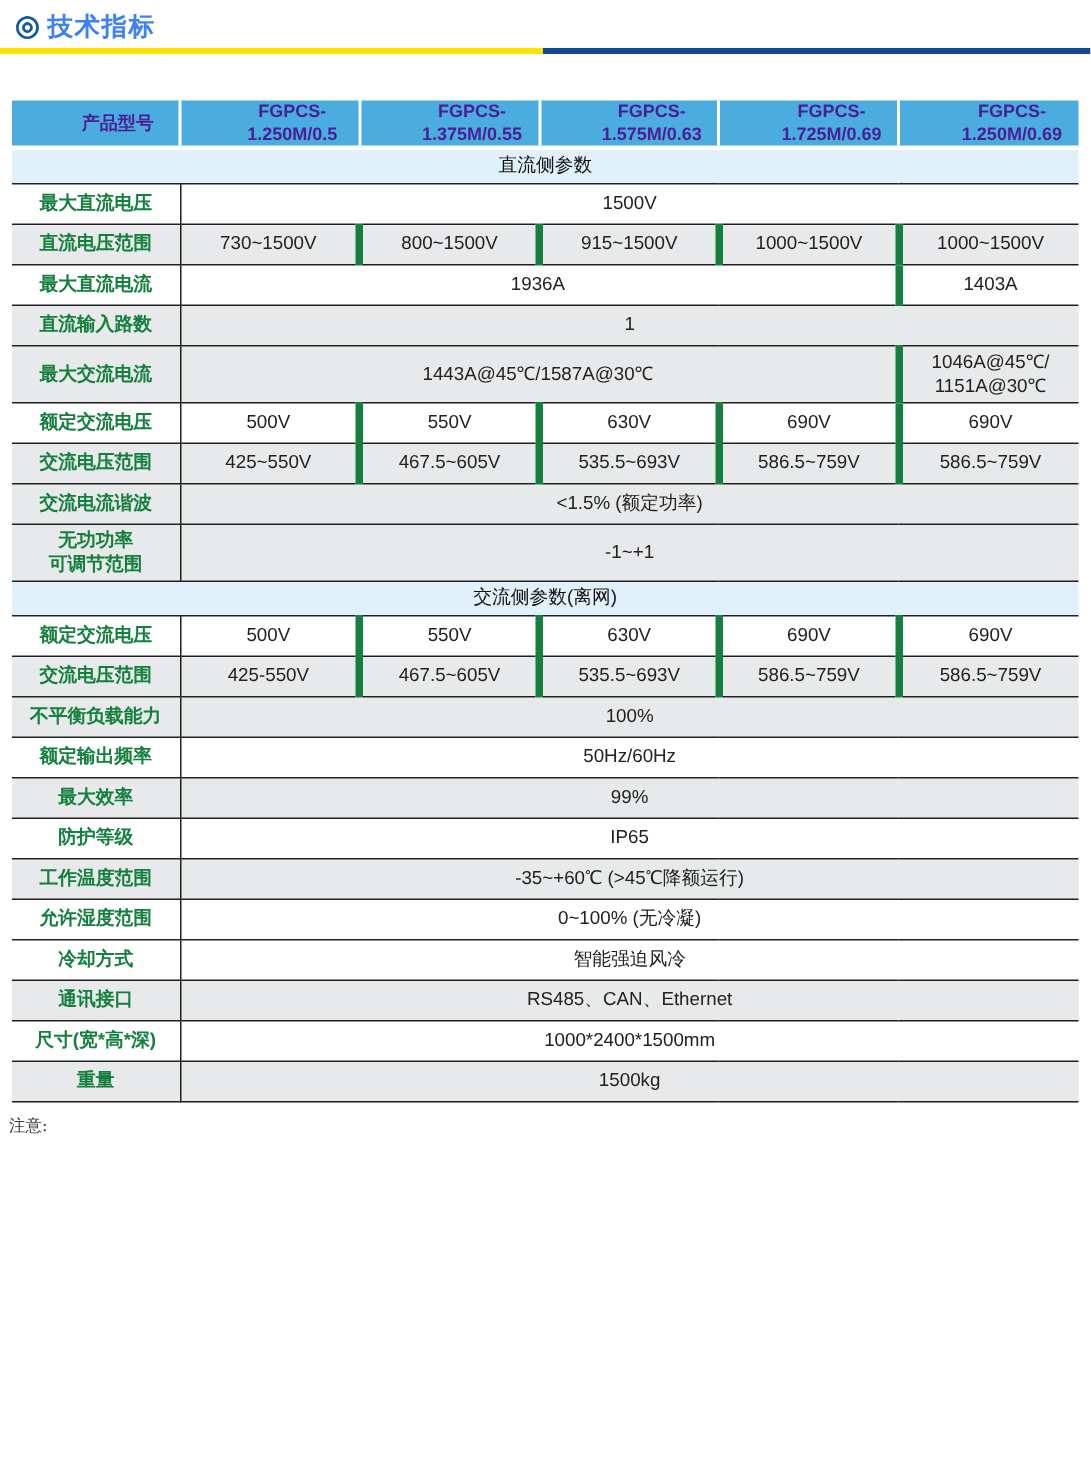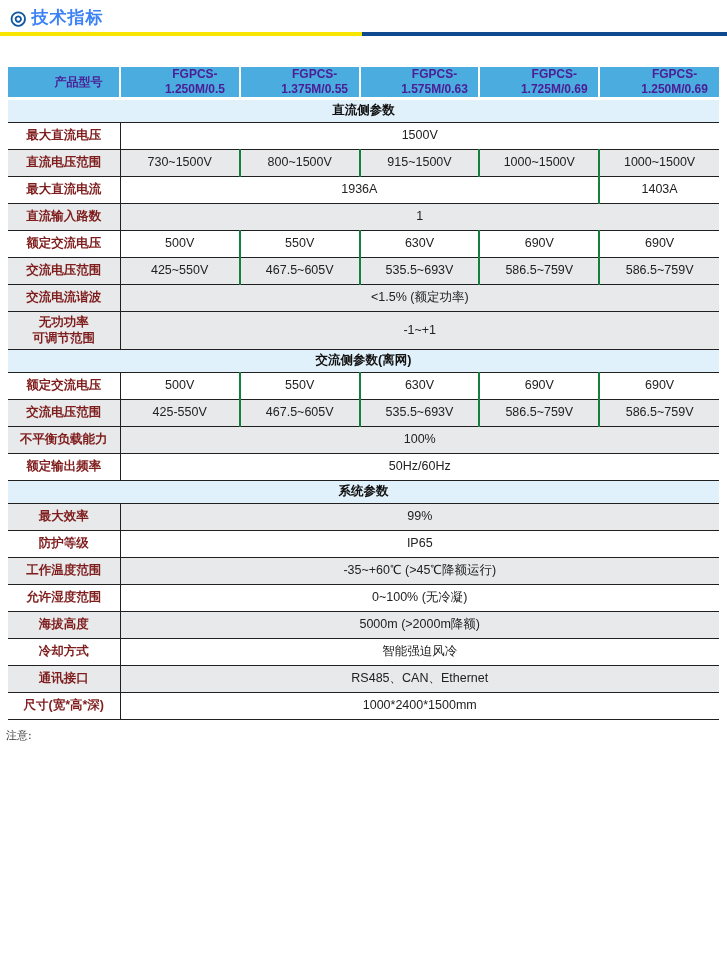--- a/index.html
+++ b/index.html
@@ -13,23 +13,23 @@
   .rule-yellow{width:362px;background:#f8e500;}
   .rule-blue{flex:1;background:#11498f;}
 
   
   .spec-table{border-collapse:collapse;width:711px;margin:31px 8px 0 8px;table-layout:fixed;}
   th,td{padding:0 2px;text-align:center;font-size:12.5px;line-height:1.25;}
   thead th{background:#4aacdf;color:#4c1d95;height:27px;font-weight:bold;
            border-left:2px solid #ffffff;border-bottom:3px solid #ffffff;font-size:12px;padding-left:32px;}
   thead th:first-child{border-left:none;}
   tbody td{border-bottom:1px solid #202020;color:#222222;height:26px;white-space:pre-line;background:#ffffff;}
-  tbody tr.band td{background:#e1f1fb;font-weight:bold;color:#111111;height:22px;font-size:12.5px;}
-  tbody td.lbl{font-weight:bold;color:#7f1d1d;border-right:1px solid #202020;}
-  tbody td.val + td.val{border-left:2px solid #15803d;}
+  tbody tr.band td{background:#e1f1fb;font-weight:normal;color:#111111;height:22px;font-size:12.5px;}
+  tbody td.lbl{font-weight:bold;color:#15803d;border-right:1px solid #202020;}
+  tbody td.val + td.val{border-left:5px solid #15803d;}
   tbody tr.alt td{background:#e7e9ea;}
   tbody tr.band td{background:#e1f1fb;}
   tbody tr.tall td{height:37px;}
 
   
   .notes{margin:9px 0 0 6px;font-family:"DejaVu Serif",serif;font-size:11px;color:#3a3a3a;line-height:1.32;}
 </style>
 </head>
 <body>
 
@@ -82,20 +82,26 @@
         </tr>
         <tr class="">
           <td class="lbl">最大直流电流</td>
           <td class="val" colspan="4">1936A</td>
           <td class="val" colspan="1">1403A</td>
         </tr>
         <tr class="alt">
           <td class="lbl">直流输入路数</td>
           <td class="val" colspan="5">1</td>
         </tr>
+        <tr class="alt tall">
+          <td class="lbl">最大交流电流</td>
+          <td class="val" colspan="4">1443A@45℃/1587A@30℃</td>
+          <td class="val" colspan="1">1046A@45℃/
+1151A@30℃</td>
+        </tr>
         <tr class="">
           <td class="lbl">额定交流电压</td>
           <td class="val" colspan="1">500V</td>
           <td class="val" colspan="1">550V</td>
           <td class="val" colspan="1">630V</td>
           <td class="val" colspan="1">690V</td>
           <td class="val" colspan="1">690V</td>
         </tr>
         <tr class="alt">
           <td class="lbl">交流电压范围</td>
@@ -134,55 +140,52 @@
           <td class="val" colspan="1">586.5~759V</td>
         </tr>
         <tr class="alt">
           <td class="lbl">不平衡负载能力</td>
           <td class="val" colspan="5">100%</td>
         </tr>
         <tr class="">
           <td class="lbl">额定输出频率</td>
           <td class="val" colspan="5">50Hz/60Hz</td>
         </tr>
-        <tr class="band">
-          <td colspan="6">系统参数</td>
-        </tr>
         <tr class="alt">
           <td class="lbl">最大效率</td>
           <td class="val" colspan="5">99%</td>
         </tr>
         <tr class="">
           <td class="lbl">防护等级</td>
           <td class="val" colspan="5">IP65</td>
         </tr>
         <tr class="alt">
           <td class="lbl">工作温度范围</td>
           <td class="val" colspan="5">-35~+60℃ (&gt;45℃降额运行)</td>
         </tr>
         <tr class="">
           <td class="lbl">允许湿度范围</td>
           <td class="val" colspan="5">0~100% (无冷凝)</td>
         </tr>
-        <tr class="alt">
-          <td class="lbl">海拔高度</td>
-          <td class="val" colspan="5">5000m (&gt;2000m降额)</td>
-        </tr>
         <tr class="">
           <td class="lbl">冷却方式</td>
           <td class="val" colspan="5">智能强迫风冷</td>
         </tr>
         <tr class="alt">
           <td class="lbl">通讯接口</td>
           <td class="val" colspan="5">RS485、CAN、Ethernet</td>
         </tr>
         <tr class="">
           <td class="lbl">尺寸(宽*高*深)</td>
           <td class="val" colspan="5">1000*2400*1500mm</td>
         </tr>
+        <tr class="alt">
+          <td class="lbl">重量</td>
+          <td class="val" colspan="5">1500kg</td>
+        </tr>
       </tbody>
   </table>
 
   <div class="notes">
     <div>注意:</div>
 
   </div>
 
 </div>
 

